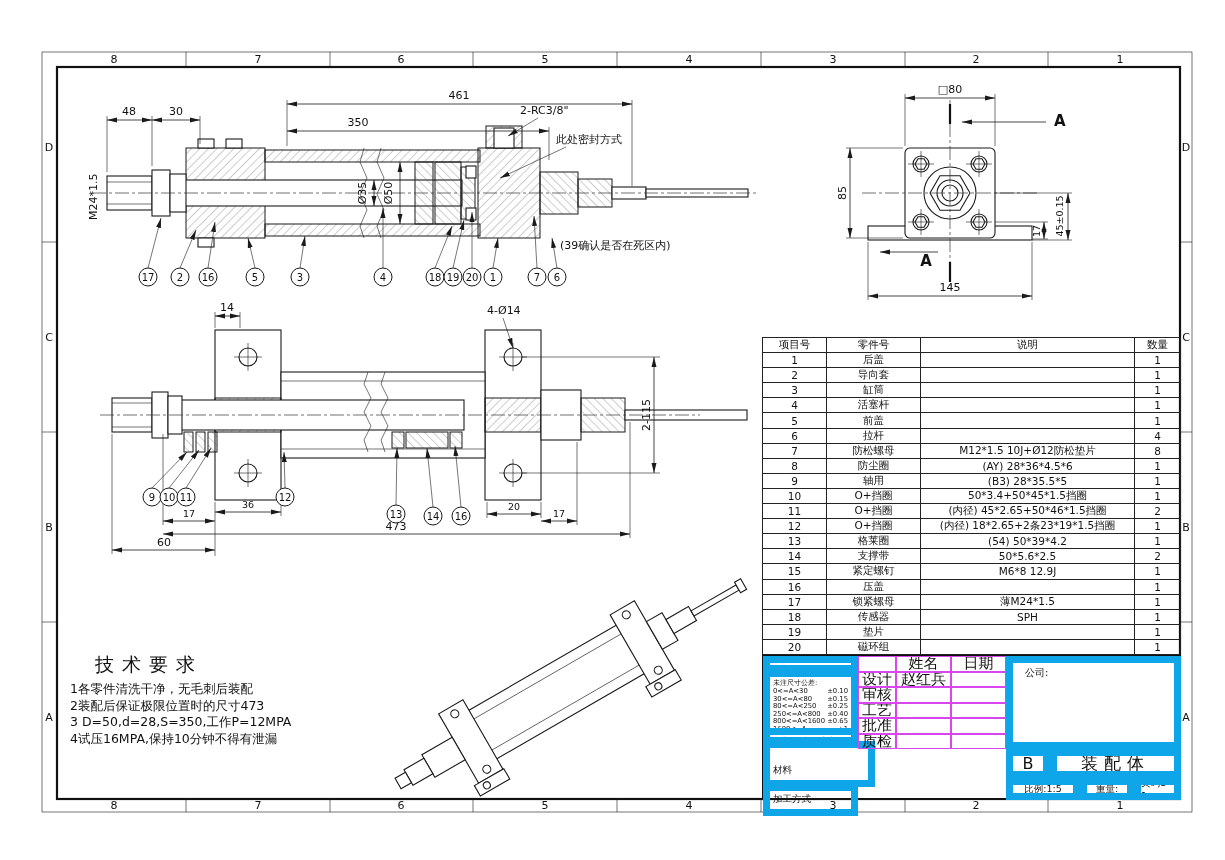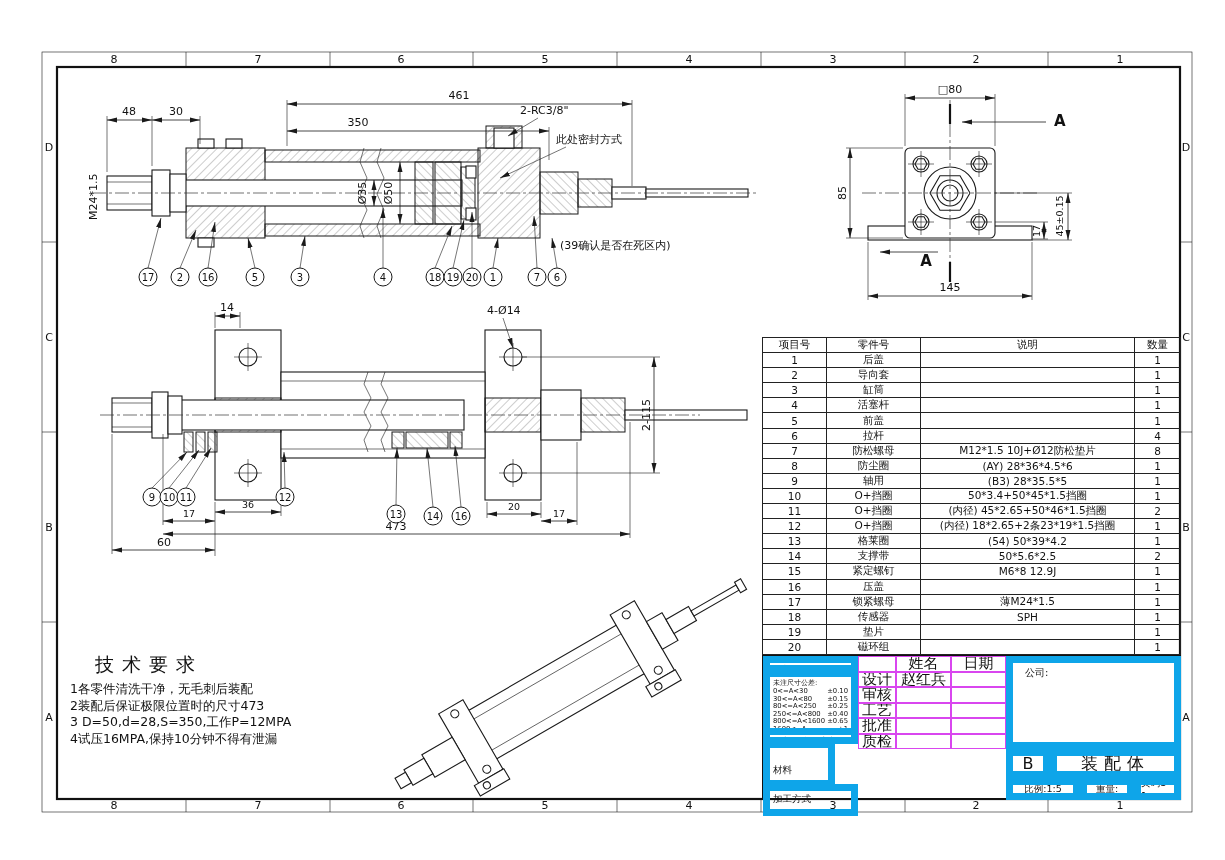--- a/index.html
+++ b/index.html
@@ -26,21 +26,21 @@
 .tech-title{font-size:19px;letter-spacing:8px;margin-left:25px;margin-bottom:3px}
 .tech-line{font-size:12.5px;line-height:16.5px;white-space:nowrap}
 .parts{position:absolute;left:762px;top:337px;width:418px;height:318px;border-collapse:collapse;table-layout:fixed;font-size:10.5px}
 .parts th,.parts td{border:1px solid #222;text-align:center;font-weight:normal;padding:0 2px;overflow:hidden;white-space:nowrap}
 .tblock{position:absolute;left:762px;top:655px;width:418px;height:144px;border:1.5px solid #111;background:#fff}
 .tb-cell{position:absolute;border:7px solid #0ea5e9;overflow:hidden}
 .c-other{left:0;top:0;width:95px;height:14px;font-size:8.5px;padding:1px 3px}
 .c-tol{left:0;top:14px;width:95px;height:74px;font-size:7px;padding:1px 3px}
 .tol-row{display:flex;justify-content:space-between;font-size:6.8px;line-height:7.6px}
 .c-unit{left:0;top:72px;width:95px;height:13px;font-size:7.5px;padding:1px 3px}
-.c-material{left:0;top:85px;width:72px;height:27px;font-size:9.5px;padding:16px 3px}
+.c-material{left:0;top:85px;width:112px;height:27px;font-size:9.5px;padding:16px 3px}
 .c-process{left:0;top:128px;width:95px;height:32px;font-size:9.5px;padding:2px 3px}
 #sig-grid{position:absolute;left:95px;top:0;width:148px;height:93px;display:grid;grid-template-columns:38px 55px 55px;grid-auto-rows:15.5px}
 .sg-cell{border:1px solid #d946ef;font-size:15px;display:flex;align-items:center;justify-content:center;overflow:hidden}
 .c-partno{left:95px;top:93px;width:148px;height:51px;display:flex;align-items:center;justify-content:center;font-size:11.5px}
 .c-company{left:243px;top:0;width:175px;height:93px;font-size:10px;padding:3px 12px}
 .c-rev{left:243px;top:93px;width:44px;height:29px;display:flex;align-items:center;justify-content:center;font-size:16px}
 .c-title{left:287px;top:93px;width:131px;height:29px;display:flex;align-items:center;justify-content:center;font-size:17px;letter-spacing:6px}
 .c-scale{left:243px;top:122px;width:74px;height:22px;display:flex;align-items:center;justify-content:center;font-size:9.5px}
 .c-weight{left:317px;top:122px;width:54px;height:22px;display:flex;align-items:center;justify-content:center;font-size:9.5px}
 .c-page{left:371px;top:122px;width:47px;height:22px;display:flex;align-items:center;justify-content:center;font-size:9.5px}

